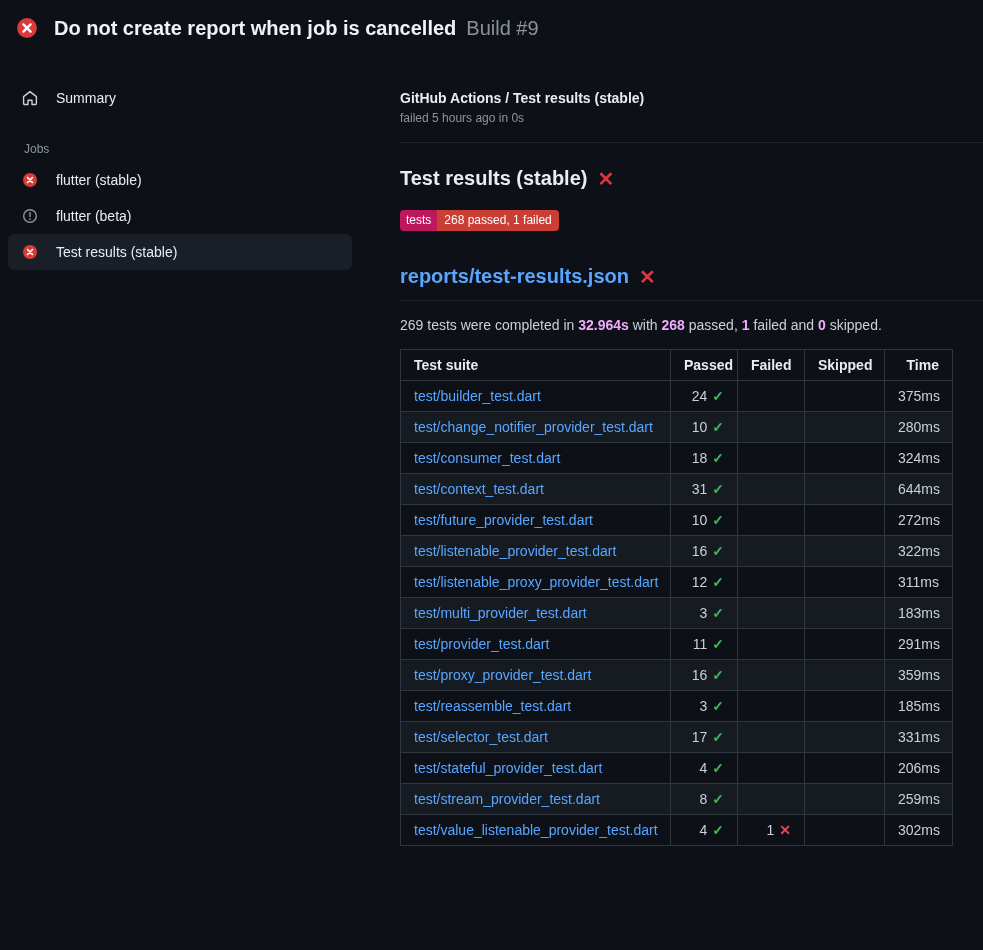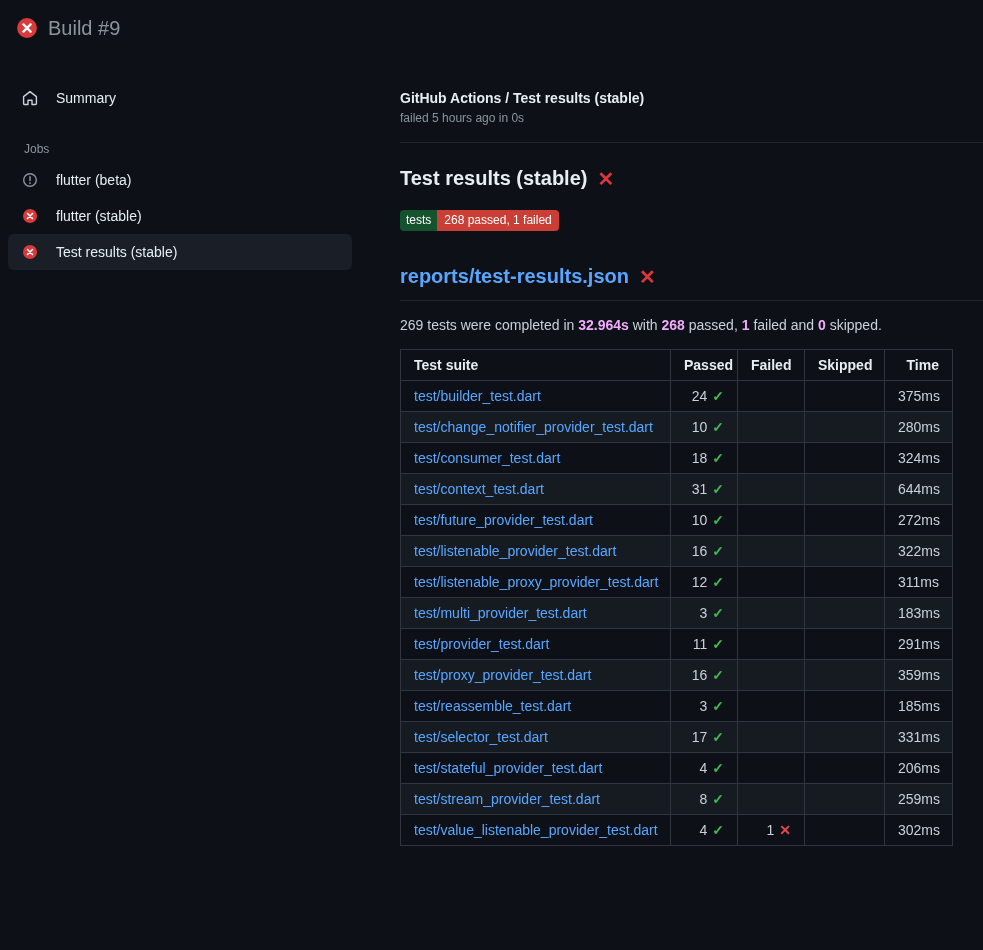--- a/index.html
+++ b/index.html
@@ -26,21 +26,21 @@
   .breadcrumb{font-size:14px;font-weight:700;color:#e6edf3;}
   .status-line{font-size:12px;color:#8b949e;margin-top:5px;}
   .top-divider{border-bottom:1px solid #21262d;margin-top:17px;}
 
   .section-title{display:flex;align-items:center;gap:10px;margin:24px 0 0 0;
     font-size:20px;font-weight:700;color:#e6edf3;}
   .hx{color:#dd363c;font-weight:900;font-size:20px;line-height:1;}
 
   .badge{display:inline-flex;margin-top:20px;font-size:12px;line-height:1;
     border-radius:4px;overflow:hidden;font-weight:400;}
-  .badge .badge-label{background:#14532d;color:#ffffff;padding:4px 6px 5px;}
+  .badge .badge-label{background:#be185d;color:#ffffff;padding:4px 6px 5px;}
   .badge .badge-value{background:#ca3e36;color:#ffffff;padding:4px 7px 5px;}
 
   .report-title{display:flex;align-items:center;gap:10px;margin:34px 0 0 0;
     padding-bottom:12px;border-bottom:1px solid #21262d;
     font-size:20px;font-weight:700;color:#58a6ff;}
   .report-title .report-link{color:#58a6ff;text-decoration:none;}
 
   .summary-line{font-size:14px;color:#c9d1d9;margin:16px 0 16px 0;}
   .summary-line b{color:#f0abfc;}
 
@@ -66,57 +66,58 @@
 </head>
 <body>
 
 <header class="run-header">
   <span class="icon-x-circle">
     <svg width="22" height="22" viewBox="0 0 16 16">
       <circle cx="8" cy="8" r="7.2" fill="#d93b3b"></circle>
       <path d="M5.4 5.4l5.2 5.2M10.6 5.4l-5.2 5.2" stroke="#fff" stroke-width="1.7" stroke-linecap="round"></path>
     </svg>
   </span>
+  <h1 class="run-title">Do not create report when job is cancelled</h1>
   <span class="run-build">Build #9</span>
 </header>
 
 <div class="layout">
 
   <nav class="sidebar">
     <div class="side-item">
       <span class="icon">
         <svg width="16" height="16" viewBox="0 0 16 16">
           <path d="M8 1.6l6.4 5v6.9a1 1 0 0 1-1 1H10v-4.2H6v4.2H2.6a1 1 0 0 1-1-1V6.6z" fill="none" stroke="#c9d1d9" stroke-width="1.4" stroke-linejoin="round"></path>
         </svg>
       </span>
       <span>Summary</span>
     </div>
 
     <div class="side-section-label">Jobs</div>
 
+
+    <div class="side-item">
+      <span class="icon">
+        <svg width="16" height="16" viewBox="0 0 16 16">
+          <circle cx="8" cy="8" r="7" fill="#d93b3b"></circle>
+          <path d="M5.5 5.5l5 5M10.5 5.5l-5 5" stroke="#fff" stroke-width="1.6" stroke-linecap="round"></path>
+        </svg>
+      </span>
+      <span>flutter (stable)</span>
+    </div>
 
     <div class="side-item">
       <span class="icon">
         <svg width="16" height="16" viewBox="0 0 16 16">
           <circle cx="8" cy="8" r="6.3" fill="none" stroke="#8b949e" stroke-width="1.4"></circle>
           <path d="M8 4.7v3.8" stroke="#8b949e" stroke-width="1.5" stroke-linecap="round"></path>
           <circle cx="8" cy="11.1" r="0.95" fill="#8b949e"></circle>
         </svg>
       </span>
       <span>flutter (beta)</span>
-    </div>
-
-    <div class="side-item">
-      <span class="icon">
-        <svg width="16" height="16" viewBox="0 0 16 16">
-          <circle cx="8" cy="8" r="7" fill="#d93b3b"></circle>
-          <path d="M5.5 5.5l5 5M10.5 5.5l-5 5" stroke="#fff" stroke-width="1.6" stroke-linecap="round"></path>
-        </svg>
-      </span>
-      <span>flutter (stable)</span>
     </div>
 
     <div class="side-item selected">
       <span class="icon">
         <svg width="16" height="16" viewBox="0 0 16 16">
           <circle cx="8" cy="8" r="7" fill="#d93b3b"></circle>
           <path d="M5.5 5.5l5 5M10.5 5.5l-5 5" stroke="#fff" stroke-width="1.6" stroke-linecap="round"></path>
         </svg>
       </span>
       <span>Test results (stable)</span>

